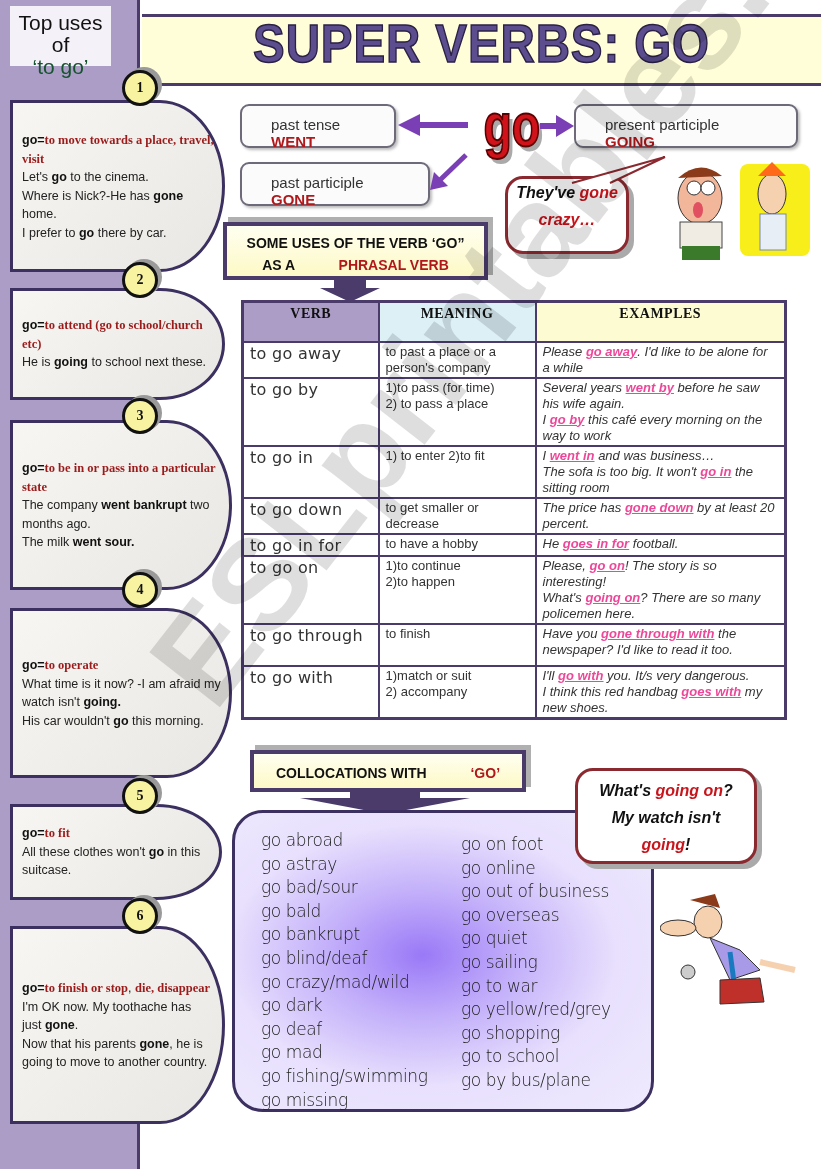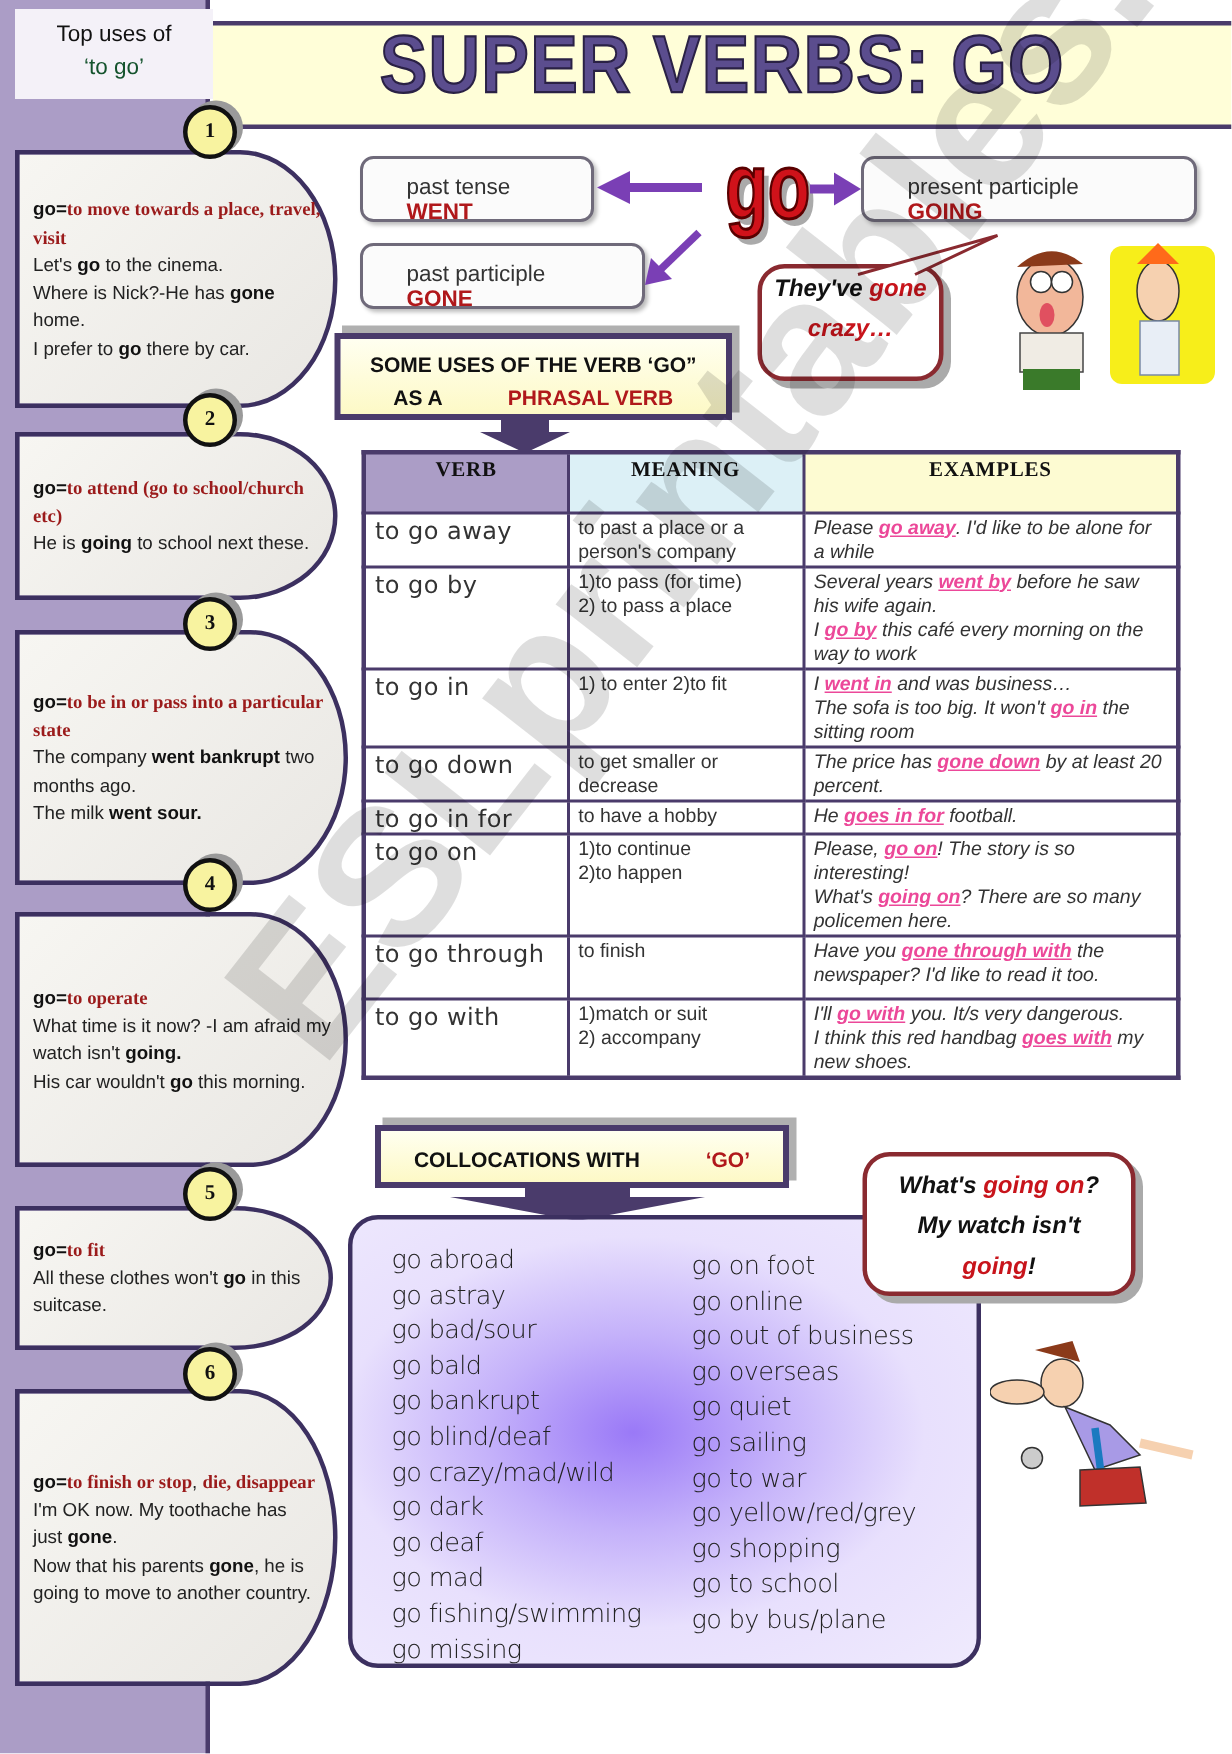--- a/index.html
+++ b/index.html
@@ -1,21 +1,21 @@
 <!DOCTYPE html>
 <html><head>
 <meta charset="utf-8">
 <style>
   * { box-sizing: border-box; margin: 0; padding: 0; }
   body { width: 821px; height: 1169px; background: #ffffff; position: relative; overflow: hidden;
          font-family: "Liberation Sans", sans-serif; color: #111; }
 
   .sidebar { position: absolute; left: 0; top: 0; width: 140px; height: 1169px; background: #ab9dc6; border-right: 3px solid #4a3b6b; }
-  .side-title { position: absolute; left: 10px; top: 6px; width: 132px; height: 60px; background: #f4f1f8;
-                text-align: center; font-size: 15px; line-height: 22px; padding-top: 6px; color: #111; }
+  .side-title { position: absolute; left: 10px; top: 6px; width: 101px; height: 60px; background: #f4f1f8;
+                text-align: center; font-size: 21px; line-height: 22px; padding-top: 6px; color: #111; }
   .side-title .q { color: #14532d; }
 
   .bubble { position: absolute; left: 10px; background: linear-gradient(135deg, #f7f6f2, #e9e7e3);
             border: 3px solid #3c3060; border-radius: 0 130px 130px 0 / 0 100% 100% 0; padding: 0 10px;
             font-size: 12.5px; line-height: 18.5px; color: #222; }
   .bubble .def { font-weight: bold; color: #9b1b1b; font-family: "Liberation Serif", serif; }
   .bubble .go { font-weight: bold; color: #111; font-family: "Liberation Sans", sans-serif; text-align: center; }
   .bubble b { color: #111; }
 
   .num { position: absolute; width: 36px; height: 36px; border-radius: 50%; background: #f8f3a0; border: 3px solid #111;
@@ -55,21 +55,21 @@
   table.pv th.c1 { background: #ab9dc6; width: 136px; }
   table.pv th.c2 { background: #dcf0f6; width: 157px; }
   table.pv th.c3 { background: #fdfbd2; }
   table.pv td { border: 2px solid #4a3b6b; vertical-align: top; font-size: 13px; line-height: 16px; padding: 1px 6px; background: rgba(255,255,255,0.85); }
   table.pv td.v { font-size: 16px; color: #333; padding-top: 3px; font-family: "DejaVu Sans", sans-serif; letter-spacing: 0.3px; }
   table.pv td.m { color: #333; }
   table.pv td.e { font-style: italic; color: #333; }
   table.pv td.e u { font-weight: bold; color: #ec4899; }
 
   .colloc { position: absolute; left: 232px; top: 810px; width: 422px; height: 302px; border: 3px solid #3c3060;
-            border-radius: 20px; background: radial-gradient(ellipse at 45% 48%, #9a79f7 0%, #c4b1fa 30%, #e8e0fd 60%, #efeafd 100%); }
+            border-radius: 31px; background: radial-gradient(ellipse at 45% 48%, #9a79f7 0%, #c4b1fa 30%, #e8e0fd 60%, #efeafd 100%); }
   .colloc ul { list-style: none; position: absolute; font-size: 17px; line-height: 23.6px; color: #222;
                font-family: "DejaVu Sans", sans-serif; font-weight: 300; letter-spacing: -0.4px; }
 
   .cartoon { position: absolute; }
   .watermark { position: absolute; left: 120px; top: 640px; font-size: 130px; font-weight: bold; color: rgba(0,0,0,0.13);
                transform: rotate(-52deg); transform-origin: left top; white-space: nowrap; pointer-events: none;
                font-family: "Liberation Sans", sans-serif; }
 </style>
 </head>
 <body>

